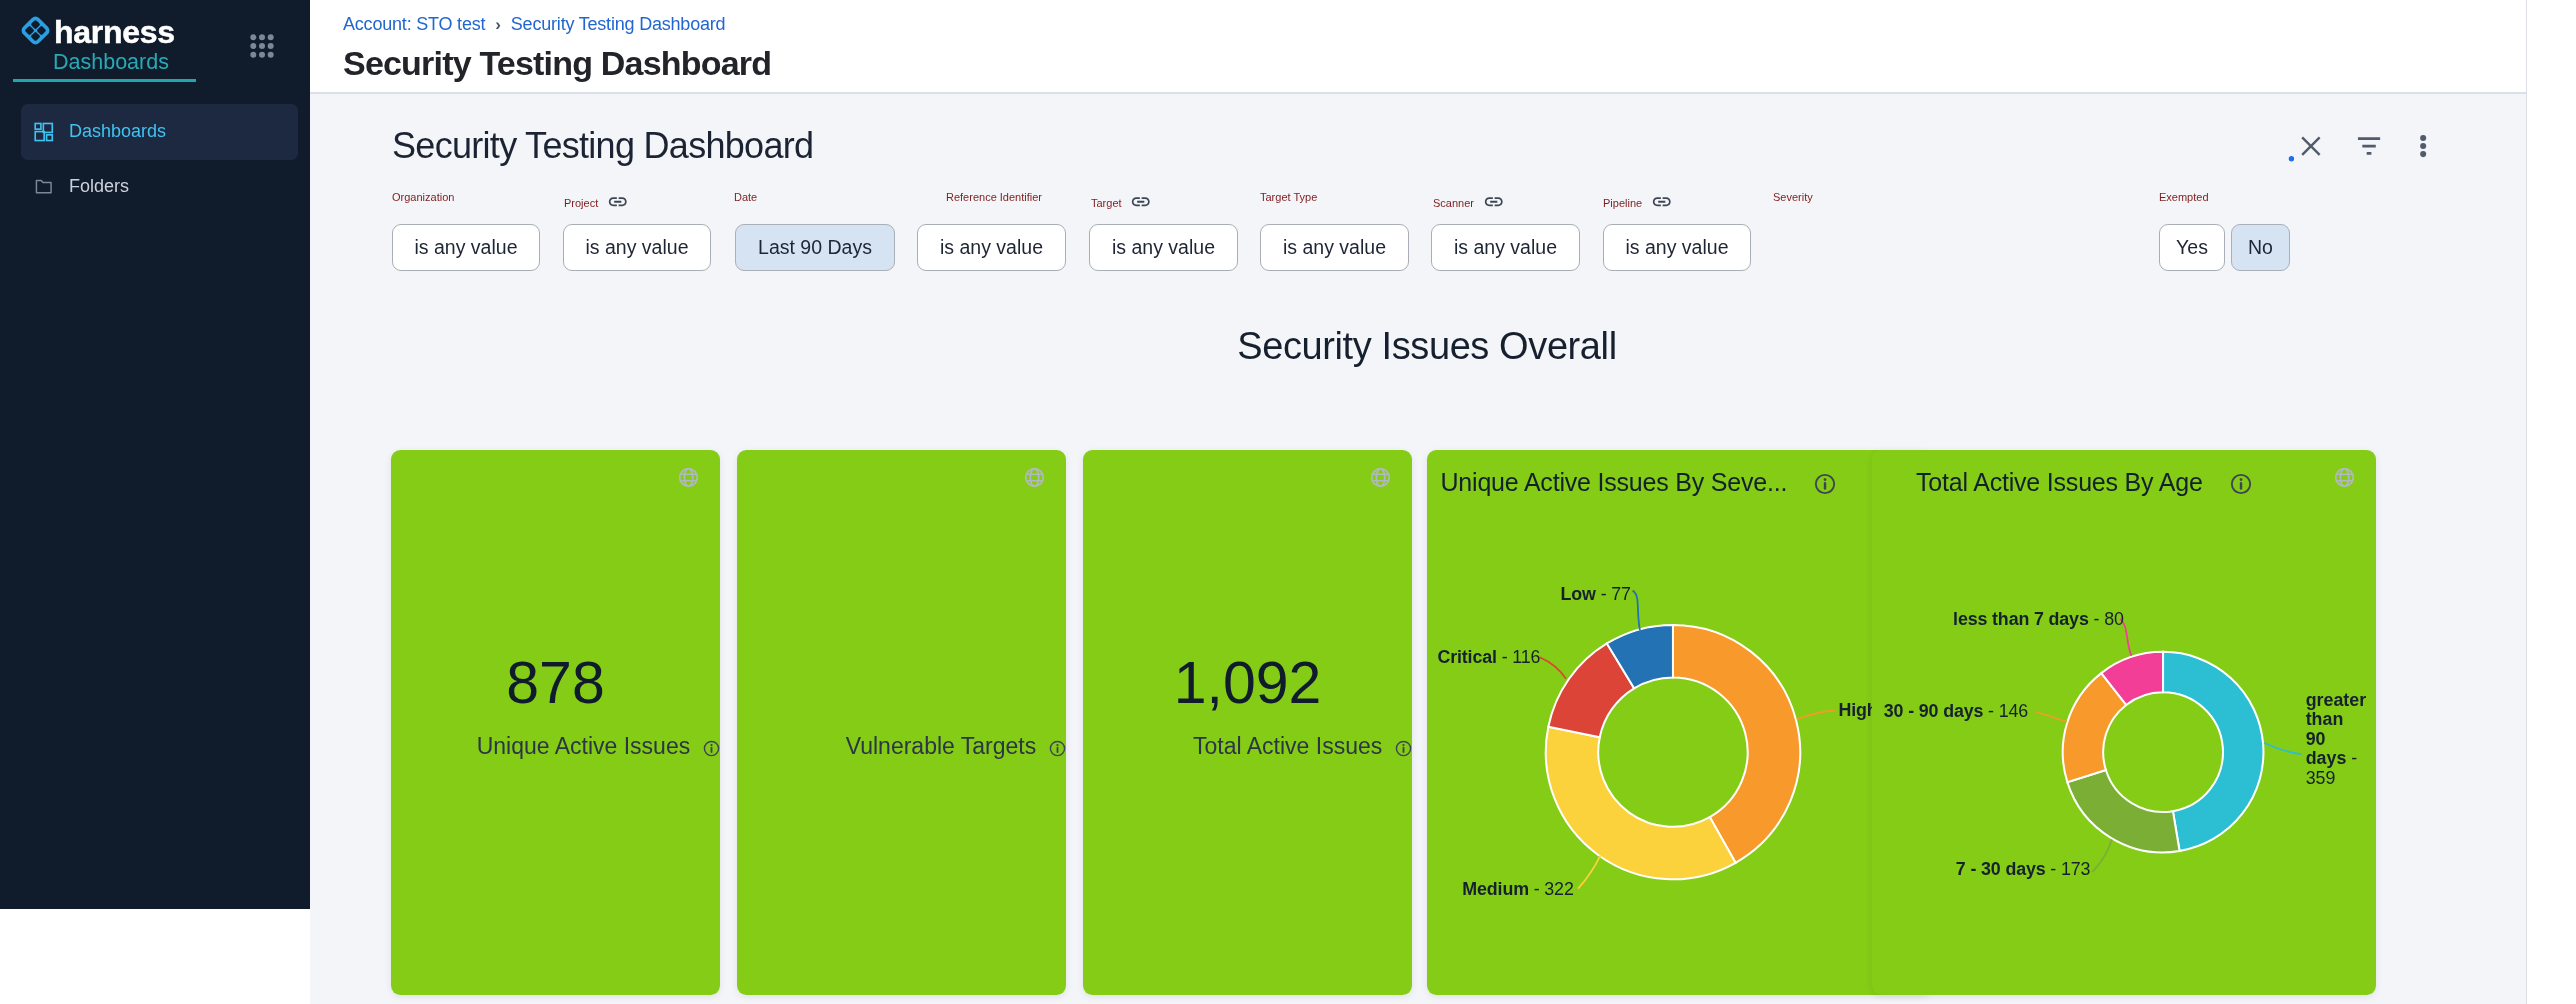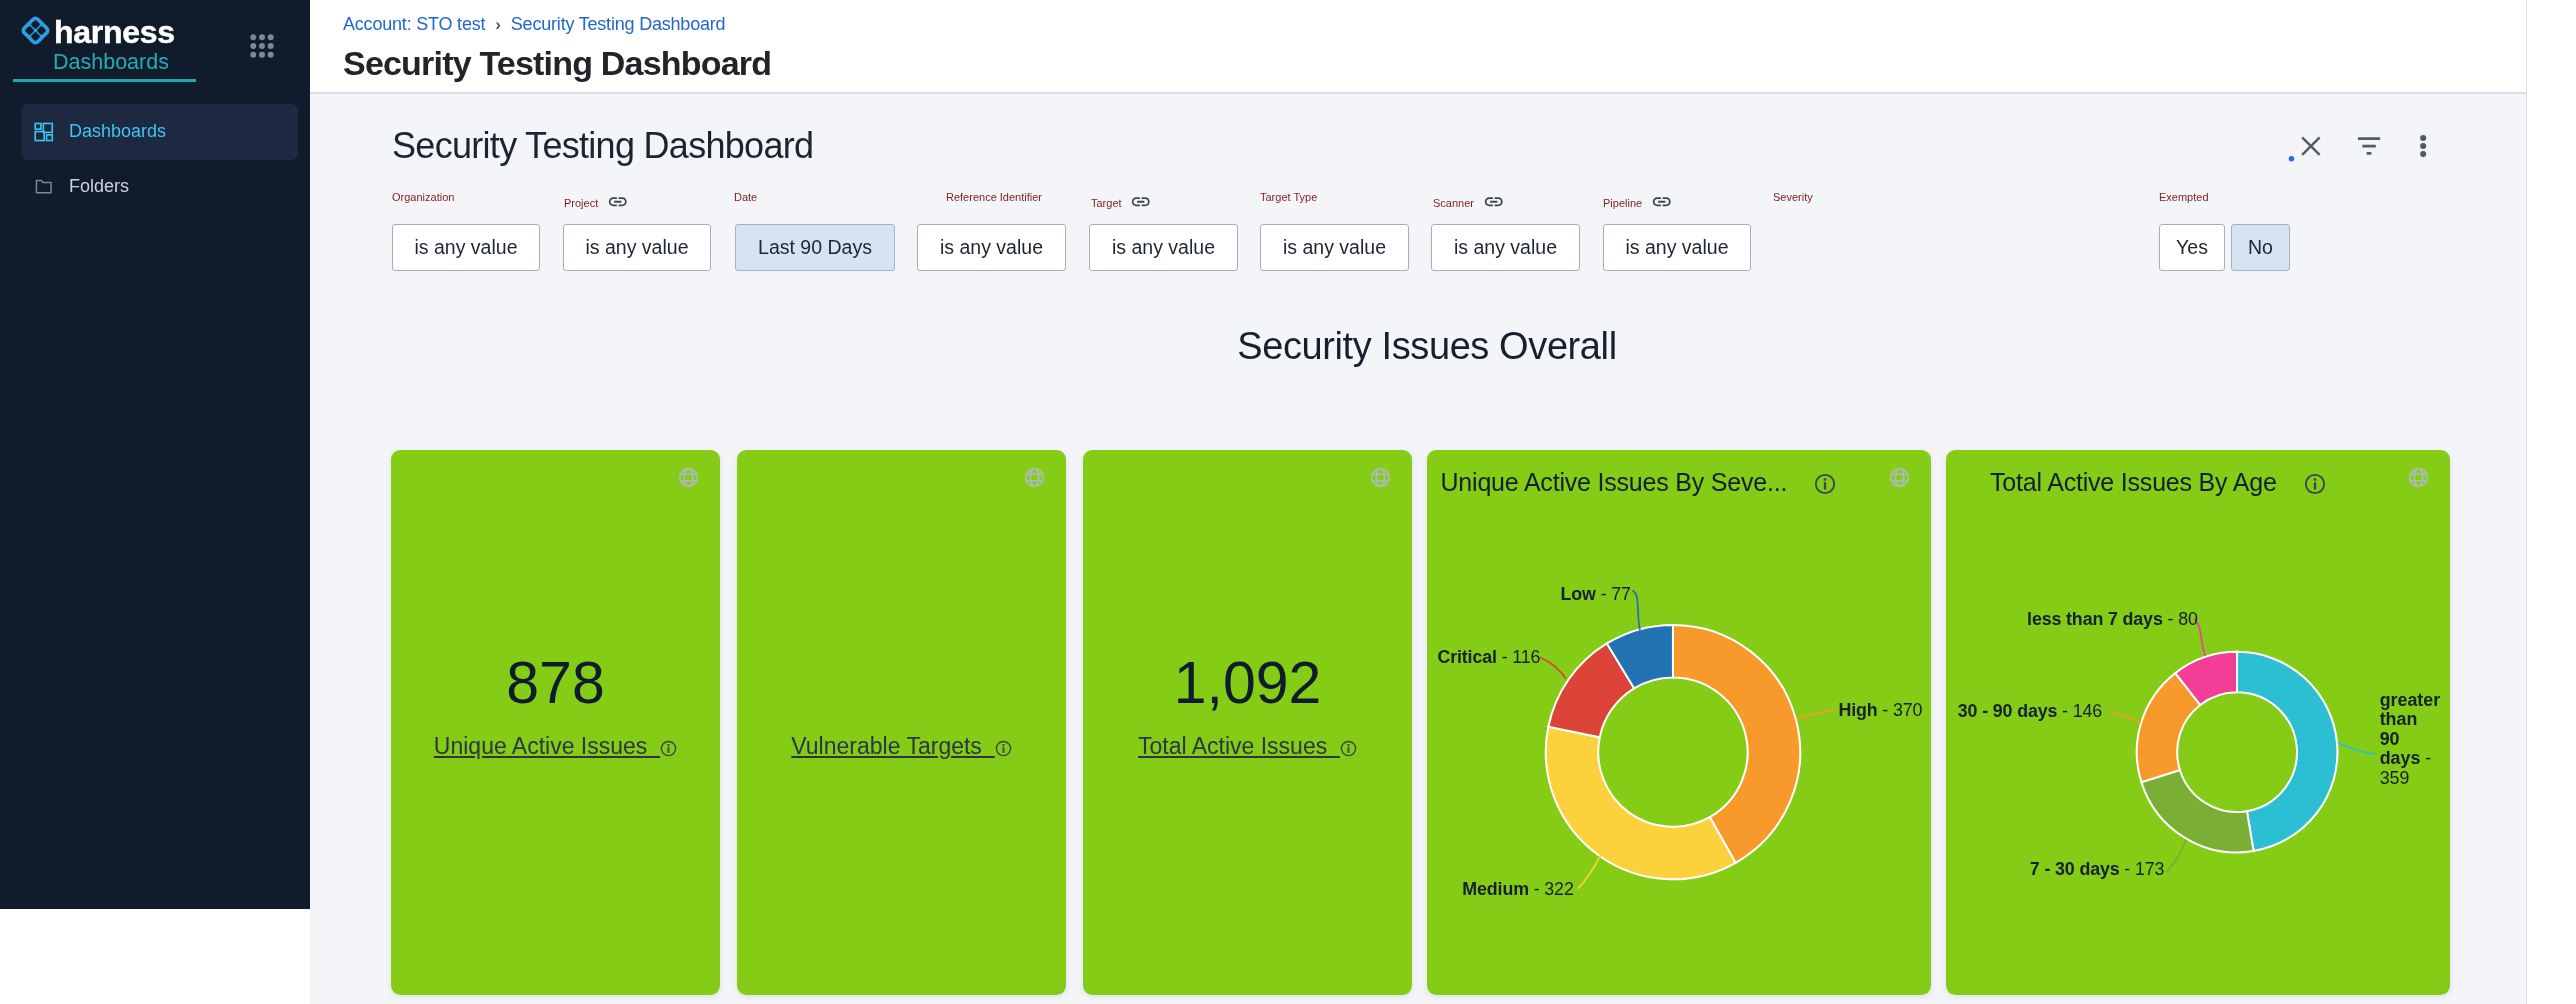--- a/index.html
+++ b/index.html
@@ -17,28 +17,28 @@
 #crumb .sep { color:#4a5568; font-weight:700; padding:0 10px; font-size:17px; }
 #ptitle { position:absolute; left:343px; top:44px; font-size:34px; font-weight:700; color:#22242a; letter-spacing:-0.8px; }
 
 #gutter { position:absolute; left:2526px; top:0; width:50px; height:1005px; background:#fff; border-left:1.3px solid #dcdfe5; }
 
 #content { position:absolute; left:310px; top:94px; width:2216px; height:911px; background:#f4f5f8; }
 #stitle { position:absolute; left:392px; top:125px; font-size:36px; color:#1c2433; letter-spacing:-0.7px; }
 #h2 { position:absolute; left:319px; width:2216px; top:325px; text-align:center; font-size:38px; color:#16202f; letter-spacing:-0.4px; }
 
 .flab { position:absolute; top:191px; font-size:11px; color:#7f1d1d; white-space:nowrap; }
-.fbtn { position:absolute; top:224px; height:47px; background:#fff; border:1.3px solid #a9aeb6; border-radius:3px;
+.fbtn { position:absolute; top:224px; height:47px; background:#fff; border:1.3px solid #a9aeb6; border-radius:9px;
         font-size:19.5px; color:#1e2534; text-align:center; line-height:44px; white-space:nowrap; overflow:hidden; }
 .fbtn.sel { background:#d5e3f3; border-color:#aab0b9; }
 
 .card { position:absolute; top:450px; height:545px; background:#84cc16; border-radius:9.4px; box-shadow:0 2px 6.7px rgba(50,60,75,0.10); }
 .globe { position:absolute; top:15.5px; right:20px; }
 .bignum { position:absolute; left:0; width:100%; top:199px; text-align:center; font-size:59px; color:#101b2c; }
-.biglab { position:absolute; left:0; width:100%; top:283px; text-align:center; font-size:23px; color:#2c3545;text-decoration:underline; }
+.biglab { position:absolute; left:0; width:100%; top:283px; text-align:right; font-size:23px; color:#2c3545; }
 .ctitle { position:absolute; top:18px; font-size:25px; color:#13202e; white-space:nowrap; letter-spacing:-0.2px; }
 .dsvg { position:absolute; left:0; top:0; }
 </style></head>
 <body>
 <div id="root">
 
   <div id="side">
     <svg width="35" height="35" viewBox="0 0 52 52" style="position:absolute;left:17.5px;top:12.8px">
       <g transform="rotate(45 26 26)">
         <rect x="9" y="9" width="34" height="34" rx="8" fill="#2b9fe2"></rect>
@@ -183,21 +183,21 @@
         <path d="M167 308 Q192 319 206 340" fill="none" stroke="#db4437" stroke-width="2.6"></path>
         <path d="M549 400 Q575 390 606 387" fill="none" stroke="#f8992b" stroke-width="2.6"></path>
         <path d="M224 652 Q244 630 257 603" fill="none" stroke="#fbd13c" stroke-width="2.6"></path>
       <text x="198" y="223" text-anchor="start" font-size="26.5" font-weight="700" fill="#16212e" letter-spacing="-0.2">Low<tspan font-weight="400"> - 77</tspan></text>
       <text x="15" y="317" text-anchor="start" font-size="26.5" font-weight="700" fill="#16212e" letter-spacing="-0.2">Critical<tspan font-weight="400"> - 116</tspan></text>
       <text x="611" y="395" text-anchor="start" font-size="26.5" font-weight="700" fill="#16212e" letter-spacing="-0.2">High<tspan font-weight="400"> - 370</tspan></text>
       <text x="52" y="661" text-anchor="start" font-size="26.5" font-weight="700" fill="#16212e" letter-spacing="-0.2">Medium<tspan font-weight="400"> - 322</tspan></text>
     </svg>
   </div>
 
-  <div class="card" style="left:1946px;width:504px">
+  <div class="card" style="left:1872px;width:504px">
     <svg class="globe" width="23" height="23" viewBox="0 0 24 24" fill="none" stroke="#b2b8c3" stroke-width="1.8">
         <circle cx="12" cy="12" r="9.2"></circle>
         <ellipse cx="12" cy="12" rx="4.4" ry="9.2"></ellipse>
         <path d="M3.2 8.6h17.6M3.2 15.4h17.6"></path>
       </svg>
     <div class="ctitle" style="left:44px">Total Active Issues By Age &nbsp;<svg width="22" height="22" viewBox="0 0 24 24" fill="none" stroke="#3c4554" stroke-width="2" style="vertical-align:-4px;margin-left:13.5px">
           <circle cx="12" cy="12" r="10"></circle>
           <path d="M12 11v6" stroke-width="2.6" stroke-linecap="round"></path>
           <circle cx="12" cy="7.2" r="0.8" fill="#3c4554" stroke-width="1.6"></circle>
         </svg></div>

